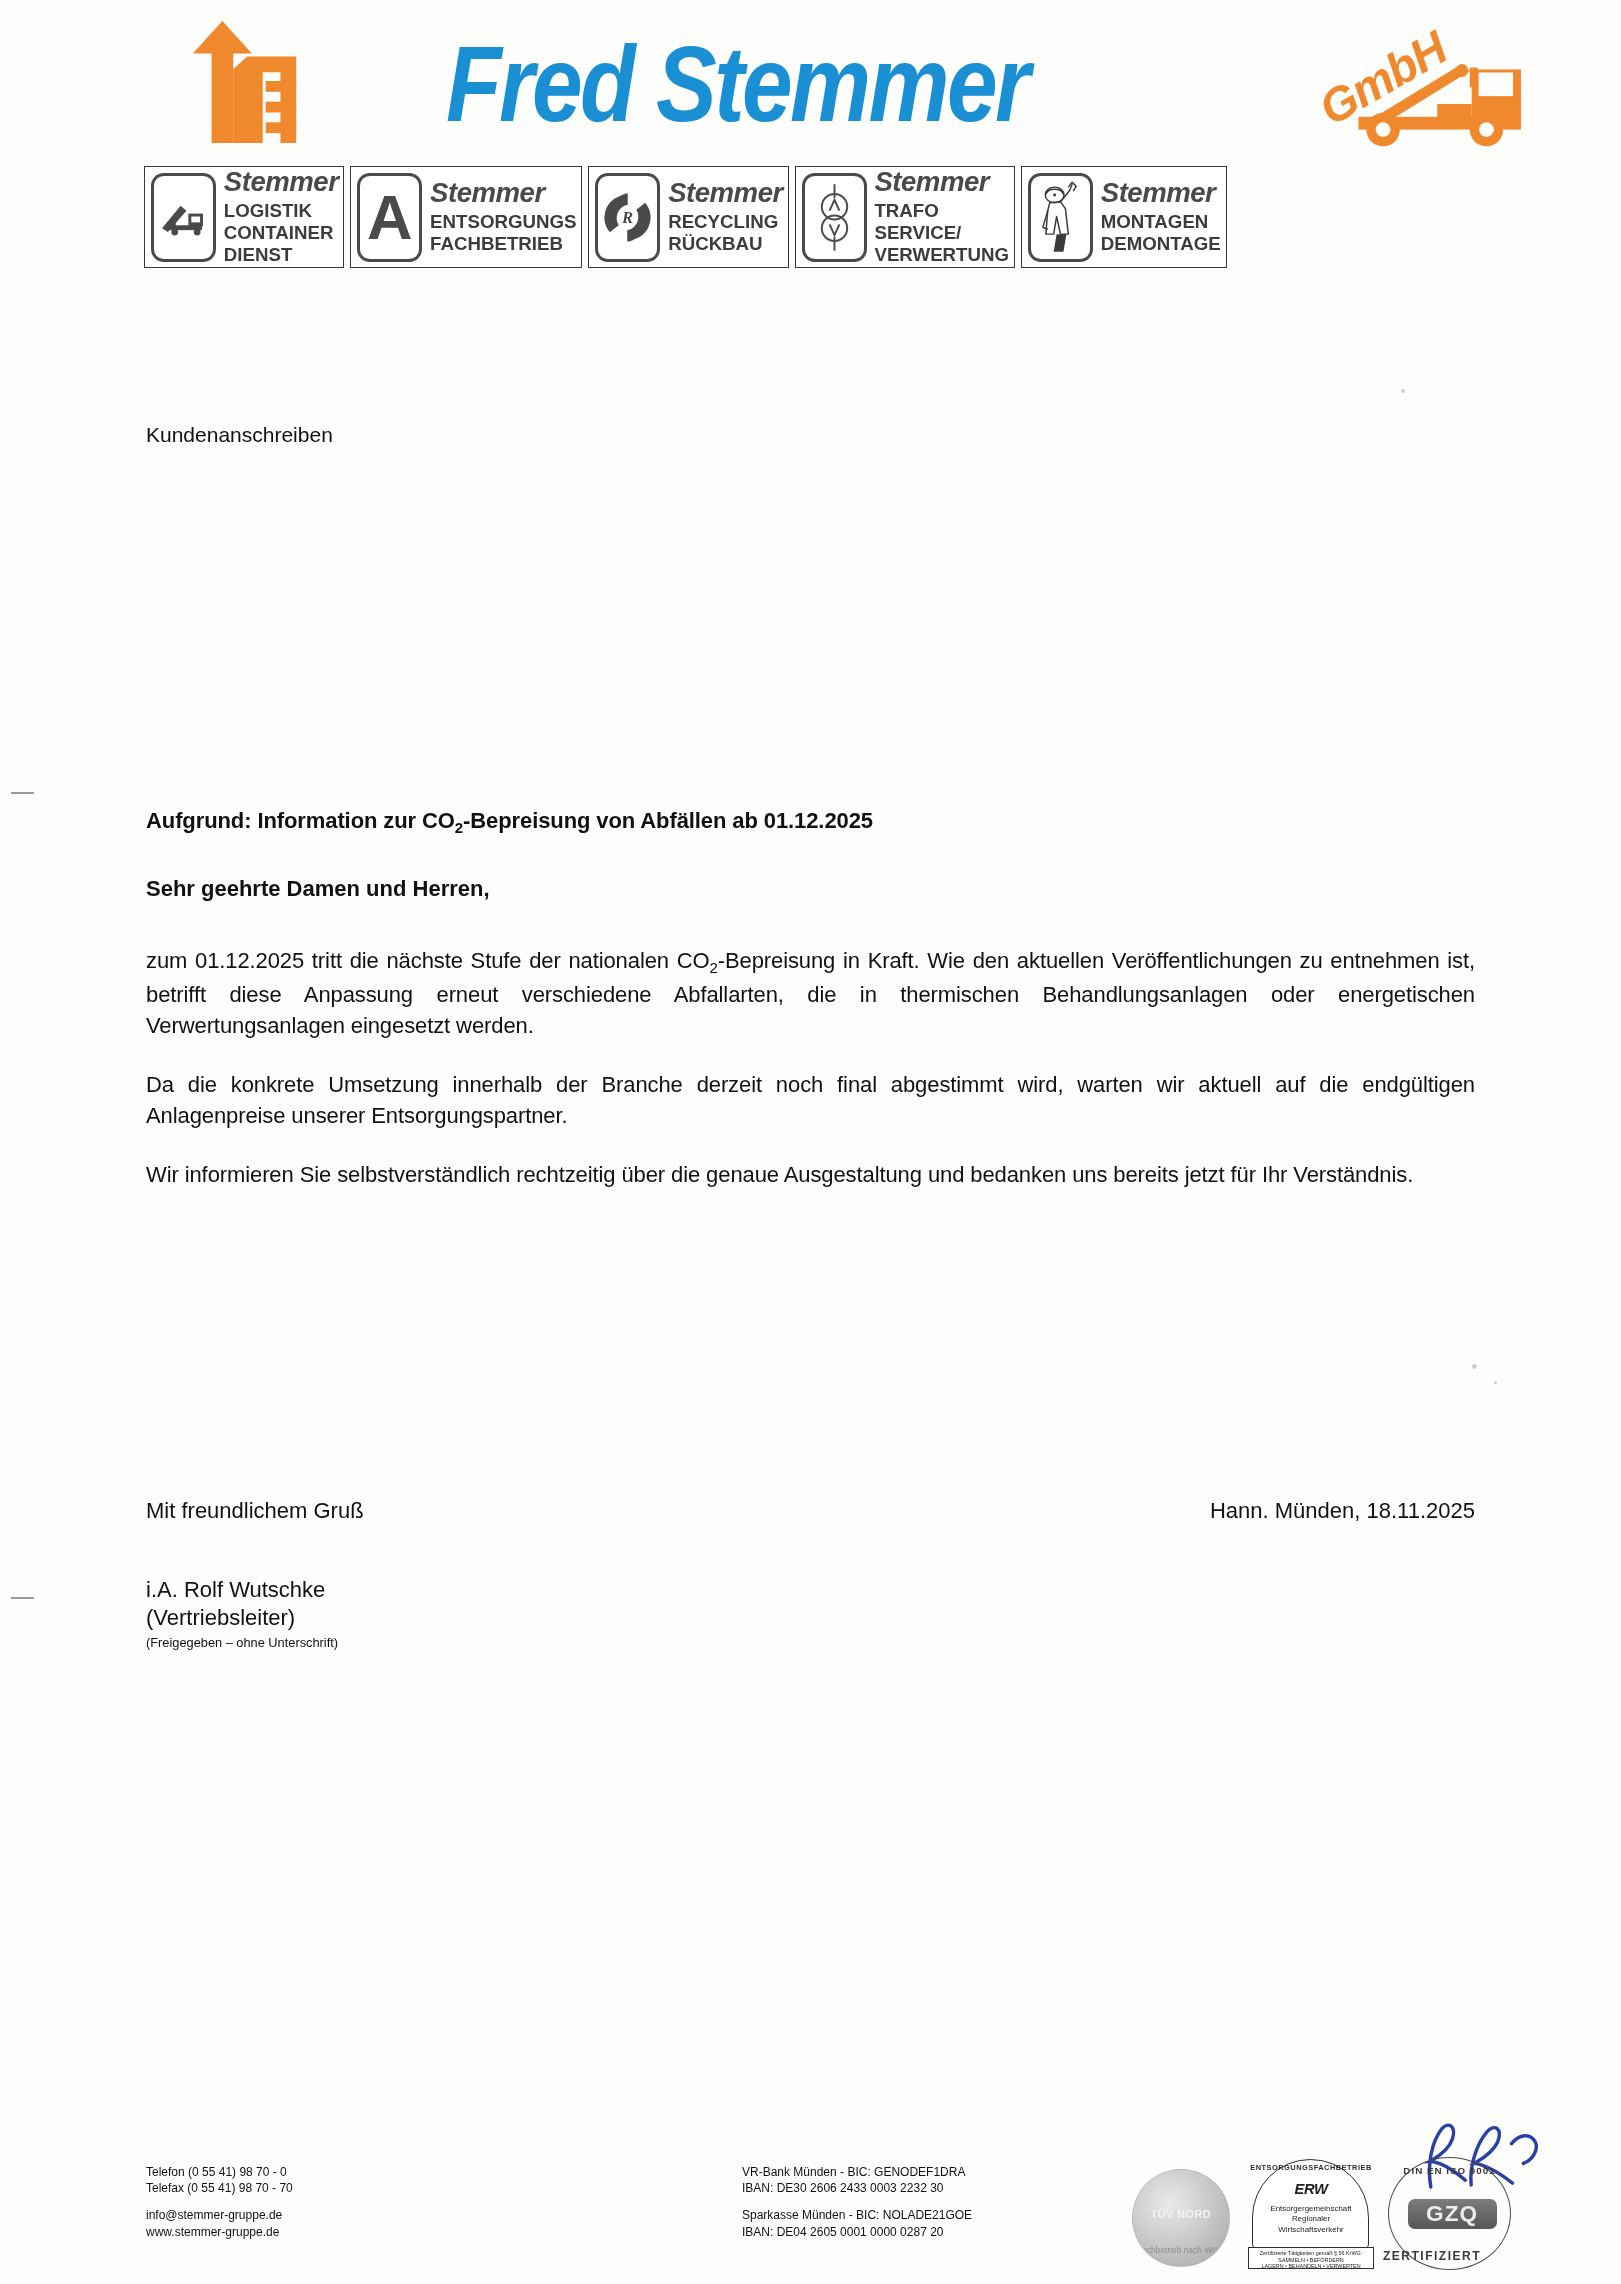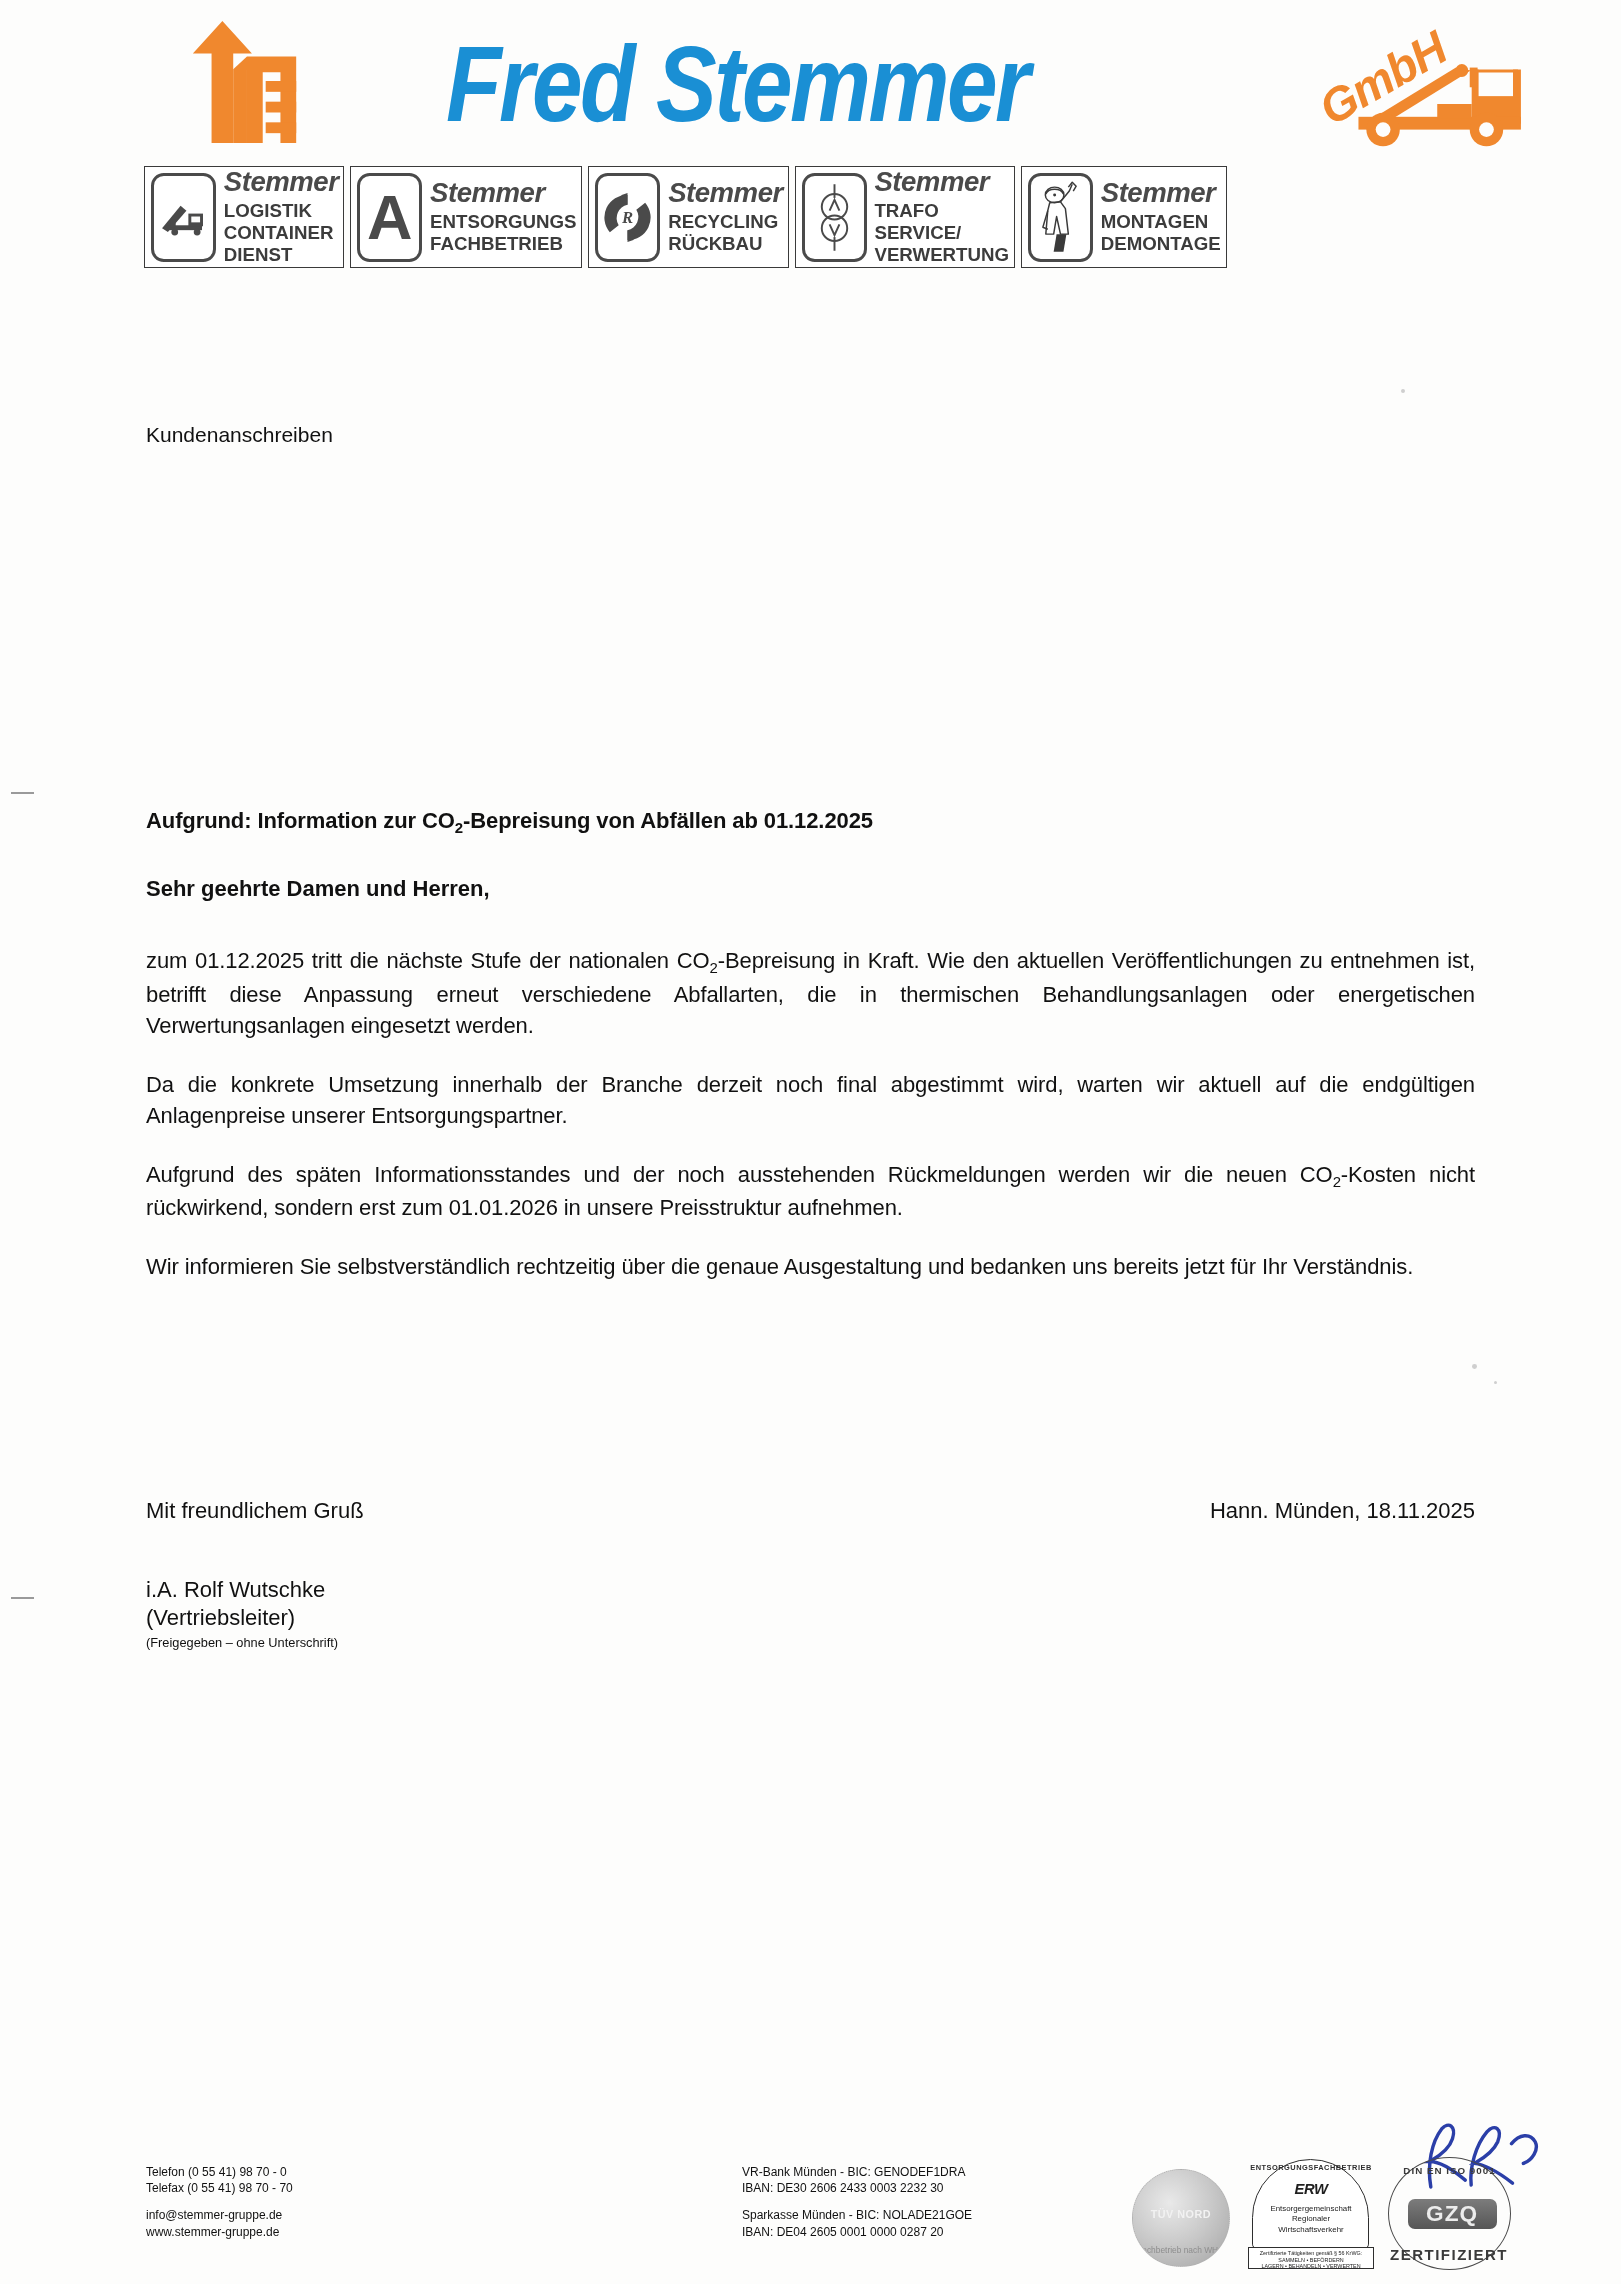--- a/index.html
+++ b/index.html
@@ -341,23 +341,23 @@
     border-radius: 6.9px;
     color: #ececec;
     font-size: 22.6px;
     font-weight: bold;
     letter-spacing: 1px;
     text-align: center;
     line-height: 30.5px;
   }
   .seal-gzq-bot {
     position: absolute;
-    left: 0; right: 8px; bottom: 6.9px;
-    text-align: right;
-    font-size: 15px;
+    left: 0; right: 0; bottom: 6.9px;
+    text-align: left;
+    font-size: 12px;
     font-weight: bold;
     letter-spacing: 1.5px;
     color: #3a3a3a;
   }
   .signature-ink {
     position: absolute;
     left: 1418px;
     top: 2122px;
     width: 128px;
     height: 69px;
@@ -523,21 +523,20 @@
     <span>Information zur CO</span><sub>2</sub><span>-Bepreisung von Abfällen ab 01.12.2025</span>
   </div>
 
   <div class="salutation">Sehr geehrte Damen und Herren,</div>
 
   <div class="body-block">
     <p class="para"><span>zum 01.12.2025 tritt die nächste Stufe der nationalen CO</span><sub>2</sub><span>-Bepreisung in Kraft. Wie den aktuellen Veröffentlichungen zu entnehmen ist, betrifft diese Anpassung erneut verschiedene Abfallarten, die in thermischen Behandlungsanlagen oder energetischen Verwertungsanlagen eingesetzt werden.</span></p>
 
     <p class="para">Da die konkrete Umsetzung innerhalb der Branche derzeit noch final abgestimmt wird, warten wir aktuell auf die endgültigen Anlagenpreise unserer Entsorgungspartner.</p>
 
-    <p class="para"><span>Aufgrund des späten Informationsstandes und der noch ausstehenden Rückmeldungen werden wir die neuen CO</span><sub>2</sub><span>-Kosten nicht rückwirkend, sondern erst zum 01.01.2026 in unsere Preisstruktur aufnehmen.</span></p>
 
     <p class="para">Wir informieren Sie selbstverständlich rechtzeitig über die genaue Ausgestaltung und bedanken uns bereits jetzt für Ihr Verständnis.</p>
   </div>
 
   <div class="closing">Mit freundlichem Gruß</div>
   <div class="place-date">Hann. Münden, 18.11.2025</div>
 
   <div class="signer">
     <div>i.A. Rolf Wutschke</div>
     <div>(Vertriebsleiter)</div>

